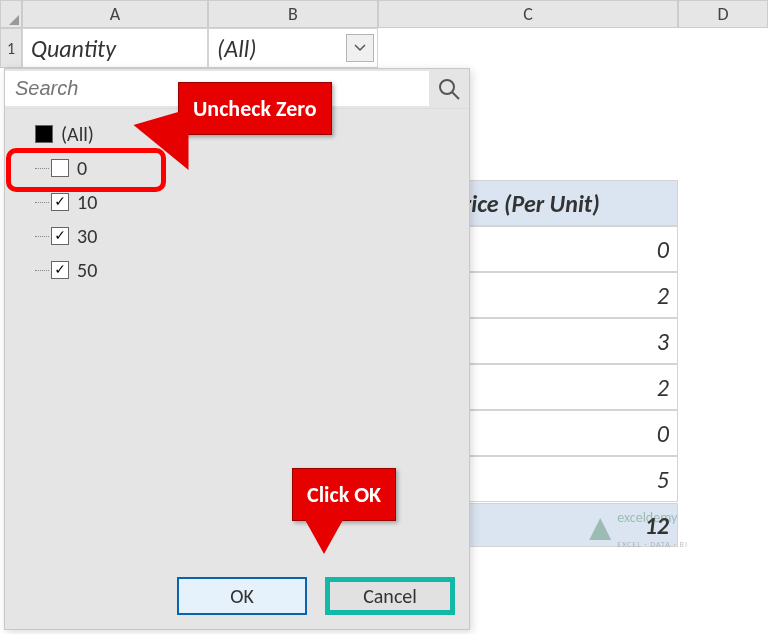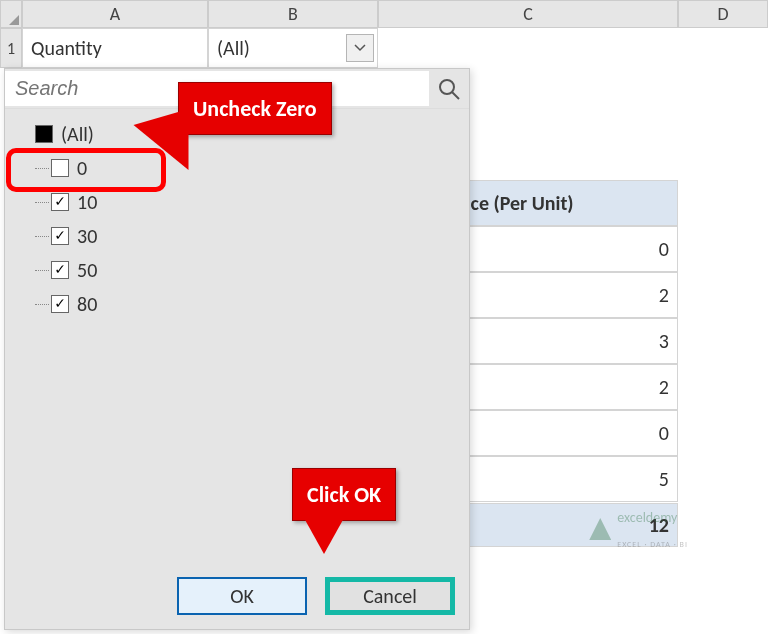--- a/index.html
+++ b/index.html
@@ -4,21 +4,21 @@
 <style>
   * { box-sizing: border-box; margin: 0; padding: 0; }
   body { font-family: Calibri, Arial, sans-serif; font-size: 18px; color: #333; background: #fff; width: 768px; height: 634px; position: relative; overflow: hidden; }
 
   
   .colhdr { position: absolute; top: 0; height: 28px; background: #e6e6e6; border: 1px solid #ccc; display: flex; align-items: center; justify-content: center; font-size: 18px; color: #444; }
   .rowhdr { position: absolute; left: 0; width: 22px; height: 40px; background: #e6e6e6; border: 1px solid #ccc; display: flex; align-items: center; justify-content: center; font-size: 16px; color: #444; }
   .corner { position: absolute; left: 0; top: 0; width: 22px; height: 28px; background: #e6e6e6; border: 1px solid #ccc; }
   .corner::after { content: ""; position: absolute; right: 2px; bottom: 2px; width: 0; height: 0; border-left: 10px solid transparent; border-bottom: 10px solid #999; }
 
-  .cell { position: absolute; border: 1px solid #d4d4d4; display: flex; align-items: center; padding: 4px 8px; font-size: 20px; }
+  .cell { position: absolute; border: 1px solid #d4d4d4; display: flex; align-items: center; padding: 4px 8px; font-size: 24px; font-style: italic; }
 
   .filterbtn { position: absolute; width: 28px; height: 28px; background: #f0f0f0; border: 1px solid #b5b5b5; display: flex; align-items: center; justify-content: center; }
   .filterbtn svg { width: 12px; height: 8px; }
 
   
   .panel { position: absolute; left: 4px; top: 68px; width: 466px; height: 562px; background: #e5e5e5; border: 1px solid #c8c8c8; box-shadow: 2px 2px 8px rgba(0,0,0,0.15); }
   .searchrow { display: flex; align-items: center; height: 40px; border-bottom: 1px solid #ddd; }
   .searchrow input { flex: 1; border: none; outline: none; font-size: 20px; padding: 6px 10px; color: #888; font-style: italic; }
   .magnify { width: 40px; height: 40px; display: flex; align-items: center; justify-content: center; }
 
@@ -117,26 +117,20 @@
         <span class="dash"></span>
       <span class="chk checked"></span>
       <span class="lbl">30</span>
     </div>
     <div class="treeitem">
       <span class="sp"></span>
         <span class="dash"></span>
       <span class="chk checked"></span>
       <span class="lbl">50</span>
     </div>
-    <div class="treeitem">
-      <span class="sp"></span>
-        <span class="dash"></span>
-      <span class="chk checked"></span>
-      <span class="lbl">80</span>
-    </div>
   </div>
 
 
   <div class="btnrow">
     <div class="btn primary">OK</div>
     <div class="btn">Cancel</div>
   </div>
 </div>
 
 <div class="redbox" style="left:6px; top:148px; width:160px; height:44px;"></div>

